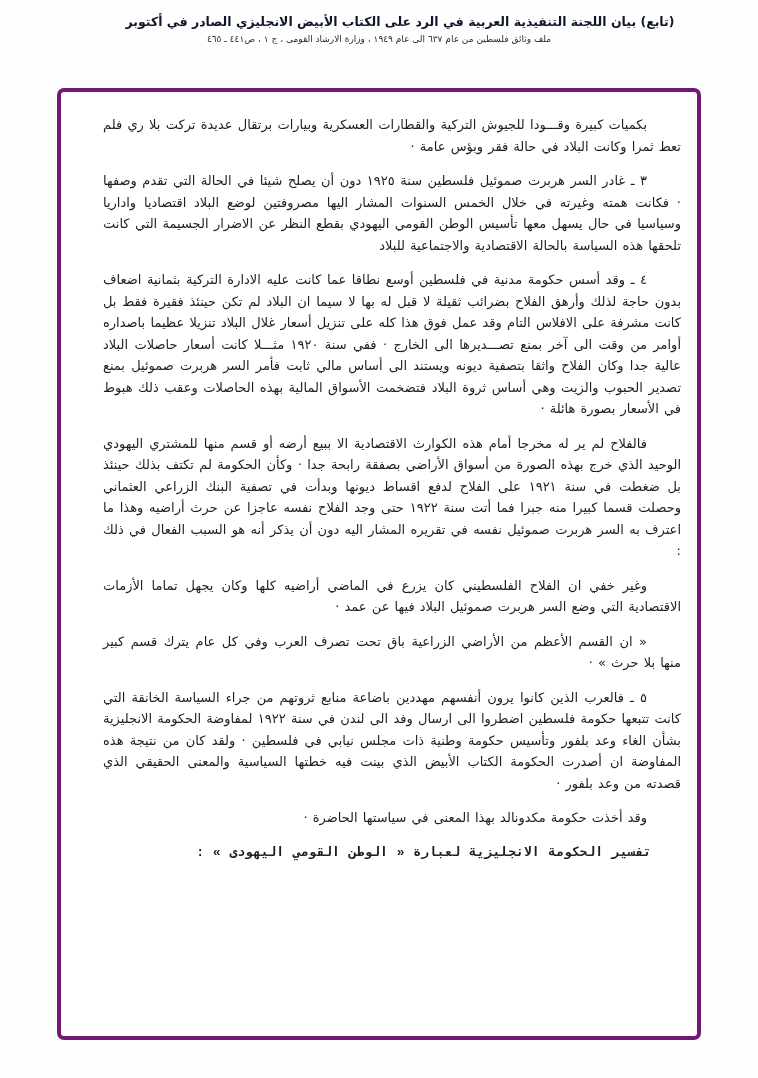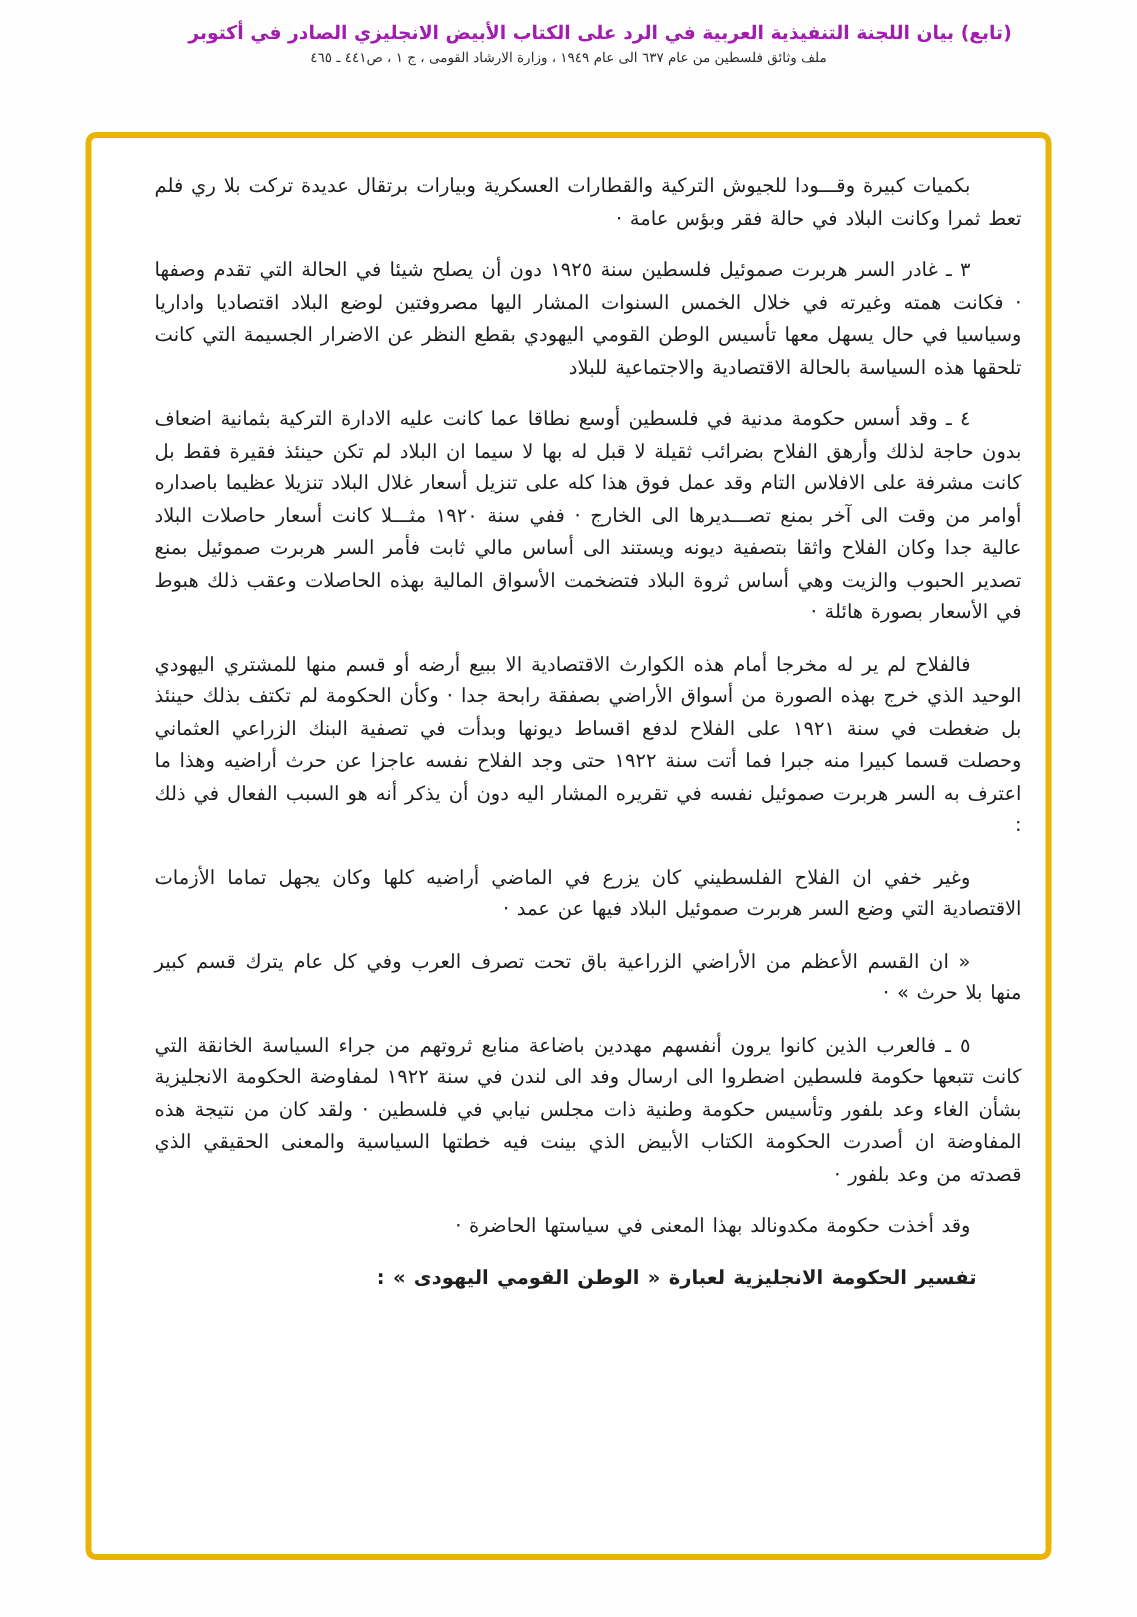--- a/index.html
+++ b/index.html
@@ -18,33 +18,33 @@
     position: absolute;
     top: 12px; left: 0;
     width: 100%;
     text-align: center;
     direction: rtl;
   }
   .doc-title {
     font-weight: bold;
     font-size: 12.5px;
     line-height: 19px;
-    color: #a21caf;
+    color: #0f172a;
     padding-left: 42px;
   }
   .doc-source {
     margin-top: 3px;
     font-size: 9px;
     color: #2c2c2c;
   }
   .frame {
     position: absolute;
     left: 57px; top: 88px;
     width: 644px; height: 952px;
-    border: 4px solid #eab308;
+    border: 4px solid #701a75;
     border-radius: 7px;
     background: #ffffff;
   }
   .content {
     position: absolute;
     top: 0; right: 0; bottom: 0; left: 0;
     padding: 22px 16px 14px 42px;
     direction: rtl;
     text-align: justify;
     font-size: 13px;
@@ -52,20 +52,21 @@
     color: #1e1e1e;
     word-spacing: 1px;
   }
   .para {
     text-indent: 34px;
     margin-bottom: 13px;
   }
   .para.heading {
     font-weight: bold;
     text-indent: 30px;
+    font-family: Liberation Mono, monospace;
   }
   .para.last { margin-bottom: 0; }
 </style>
 </head>
 <body>
 
 <div class="page">
 
   <div class="doc-header">
     <div class="doc-title">(تابع) بيان اللجنة التنفيذية العربية في الرد على الكتاب الأبيض الانجليزي الصادر في أكتوبر</div>

